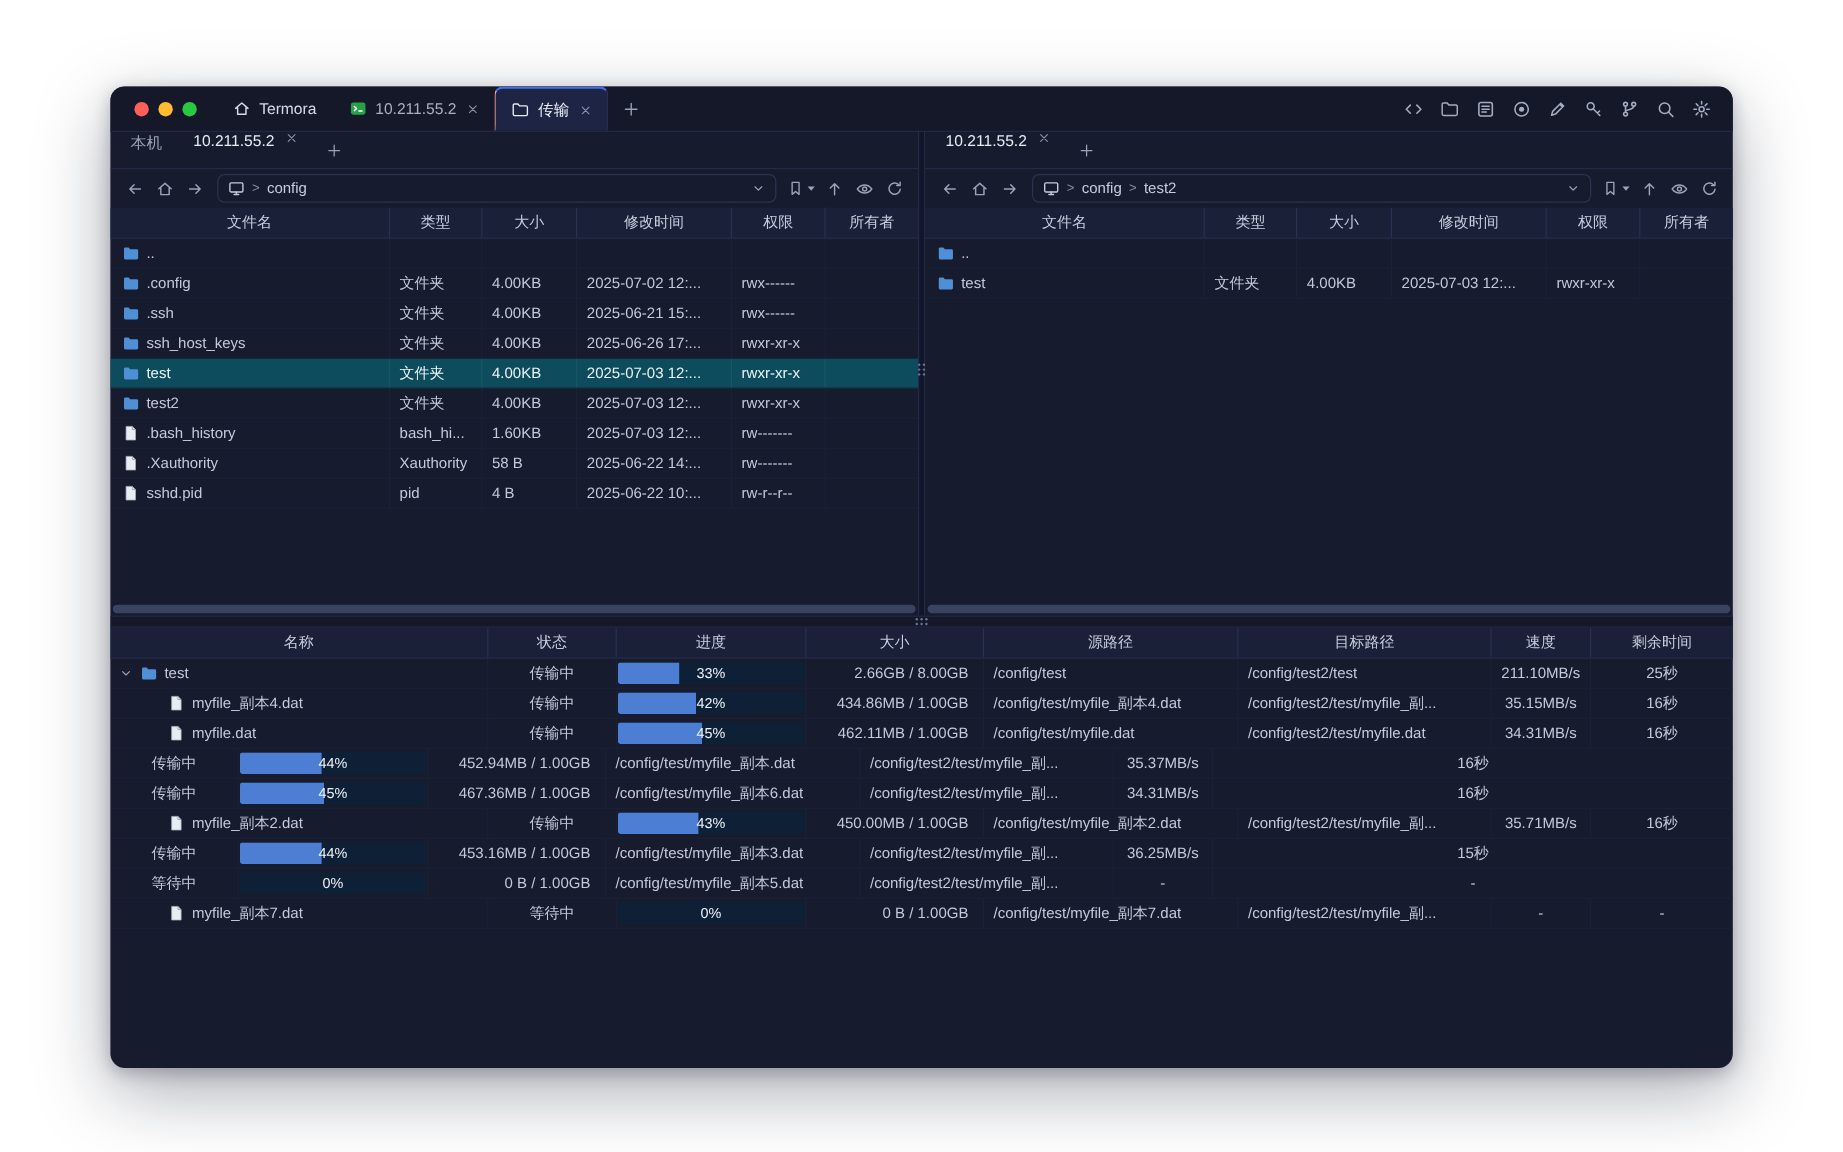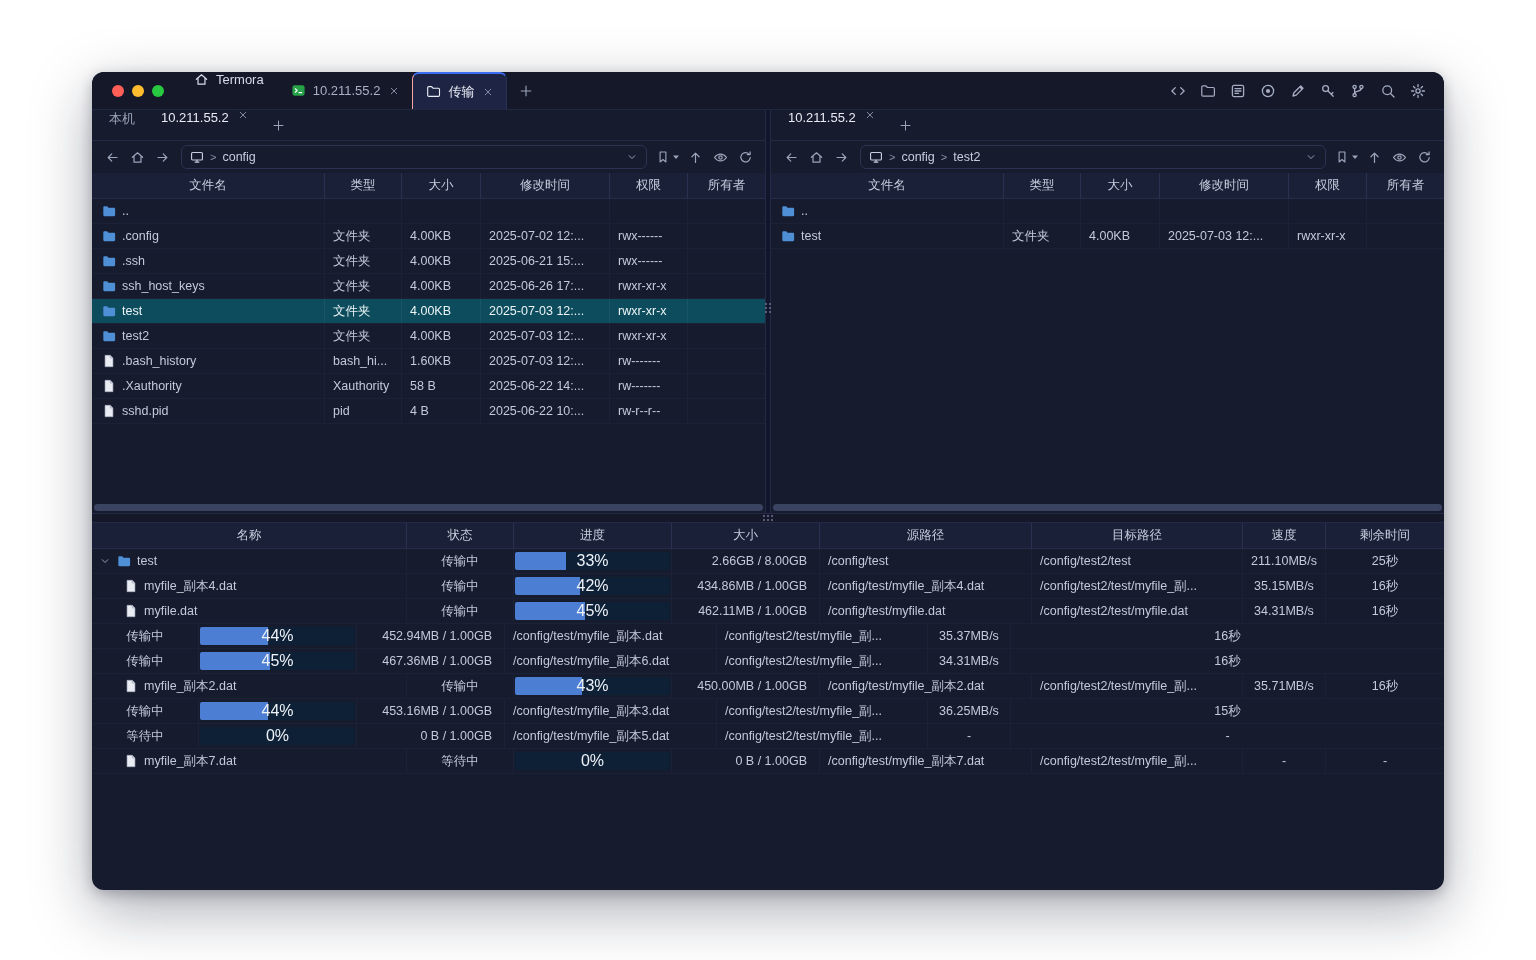--- a/index.html
+++ b/index.html
@@ -7,21 +7,21 @@
 .window{position:absolute;left:92px;top:72px;width:1352px;height:818px;background:#161b2e;border-radius:12px;overflow:hidden;display:flex;flex-direction:column;color:#cdd3e2;font-size:13px;box-shadow:0 20px 60px rgba(15,20,40,.35),0 4px 14px rgba(15,20,40,.25)}
 .i{display:inline-flex;align-items:center;justify-content:center;flex:0 0 auto}
 .i svg{width:100%;height:100%;display:block}
 .i8{width:8px;height:8px}.i10{width:10px;height:10px}.i12{width:12px;height:12px}
 .i13{width:13px;height:13px}.i14{width:14px;height:14px}.i15{width:15px;height:15px}.i16{width:16px;height:16px}
 
 .titlebar{flex:0 0 38px;display:flex;align-items:stretch;background:#141829;border-bottom:1px solid #222843}
 .lights{display:flex;align-items:center;gap:8px;padding:0 16px 0 20px}
 .light{width:12px;height:12px;border-radius:50%}
 .l-red{background:#ff5f57}.l-yellow{background:#febc2e}.l-green{background:#28c840}
-.app-item{display:flex;gap:7px;padding:0 14px;color:#d6dbe8}
+.app-item{display:flex;align-items:center;gap:7px;padding:0 14px;color:#d6dbe8}
 .tl-tabs{display:flex;align-items:stretch}
 .tl-tab{display:flex;align-items:center;gap:7px;padding:0 13px;color:#a9b0c4}
 .tl-tab.active{background:#1e2444;border-top:2px solid #3d6ff2;border-left:1px solid #fca5a5;border-right:1px solid #2a3154;border-radius:7px 7px 0 0;color:#e9edf6}
 .tl-tab .tclose,.p-tab .tclose{color:#8b93a9;margin-left:2px}
 .tl-plus{display:flex;align-items:center;padding:0 12px;color:#9aa3b8}
 .tl-actions{margin-left:auto;display:flex;align-items:center;gap:5px;padding-right:14px}
 .tl-icon{width:25px;height:25px;display:flex;align-items:center;justify-content:center;color:#a6adc2;border-radius:4px}
 
 .sftp{flex:0 0 403px;display:flex;min-height:0}
 .panel{flex:1 1 0;display:flex;flex-direction:column;position:relative;min-width:0}
@@ -60,26 +60,26 @@
 
 .transfer{flex:1 1 auto;display:flex;flex-direction:column;min-height:0}
 .t-rows{flex:1 1 auto;overflow:hidden}
 .trow{height:25px;display:flex;align-items:stretch;border-bottom:1px solid #1b2136}
 .tcell{display:flex;align-items:center;padding:0 8px;font-size:12.5px;color:#c3cad9;white-space:nowrap;overflow:hidden;border-right:1px solid #1b2136}
 .trow .tcell:last-child{border-right:none}
 .tr-c0{flex:0 0 315px}.tr-c1{flex:0 0 107px}.tr-c2{flex:0 0 158px}.tr-c3{flex:0 0 148px}.tr-c4{flex:0 0 212px}.tr-c5{flex:0 0 211px}.tr-c6{flex:0 0 83px}.tr-c7{flex:1 1 auto;min-width:0}
 .center{justify-content:center}
 .rightal{justify-content:flex-end;padding-right:12px}
 .tname{gap:6px;padding-left:7px}
-.tname.level1{padding-left:32px}
+.tname.level1{padding-left:48px}
 .chev{color:#9aa3b8}
 .tcell.tr-c2{padding:0 1px}
 .pbar{position:relative;width:100%;height:18px;background:#0d2036;border-radius:2px;overflow:hidden}
 .pfill{position:absolute;left:0;top:0;bottom:0;background:#4c7fd4}
-.plabel{position:absolute;inset:0;display:flex;align-items:center;justify-content:center;font-size:16px;color:#eef2f8}
+.plabel{position:absolute;inset:0;display:flex;align-items:center;justify-content:center;font-size:12px;color:#eef2f8}
 </style>
 </head>
 <body>
 
 <div class="window">
 
   <div class="titlebar">
     <div class="lights">
       <span class="light l-red"></span>
       <span class="light l-yellow"></span>

